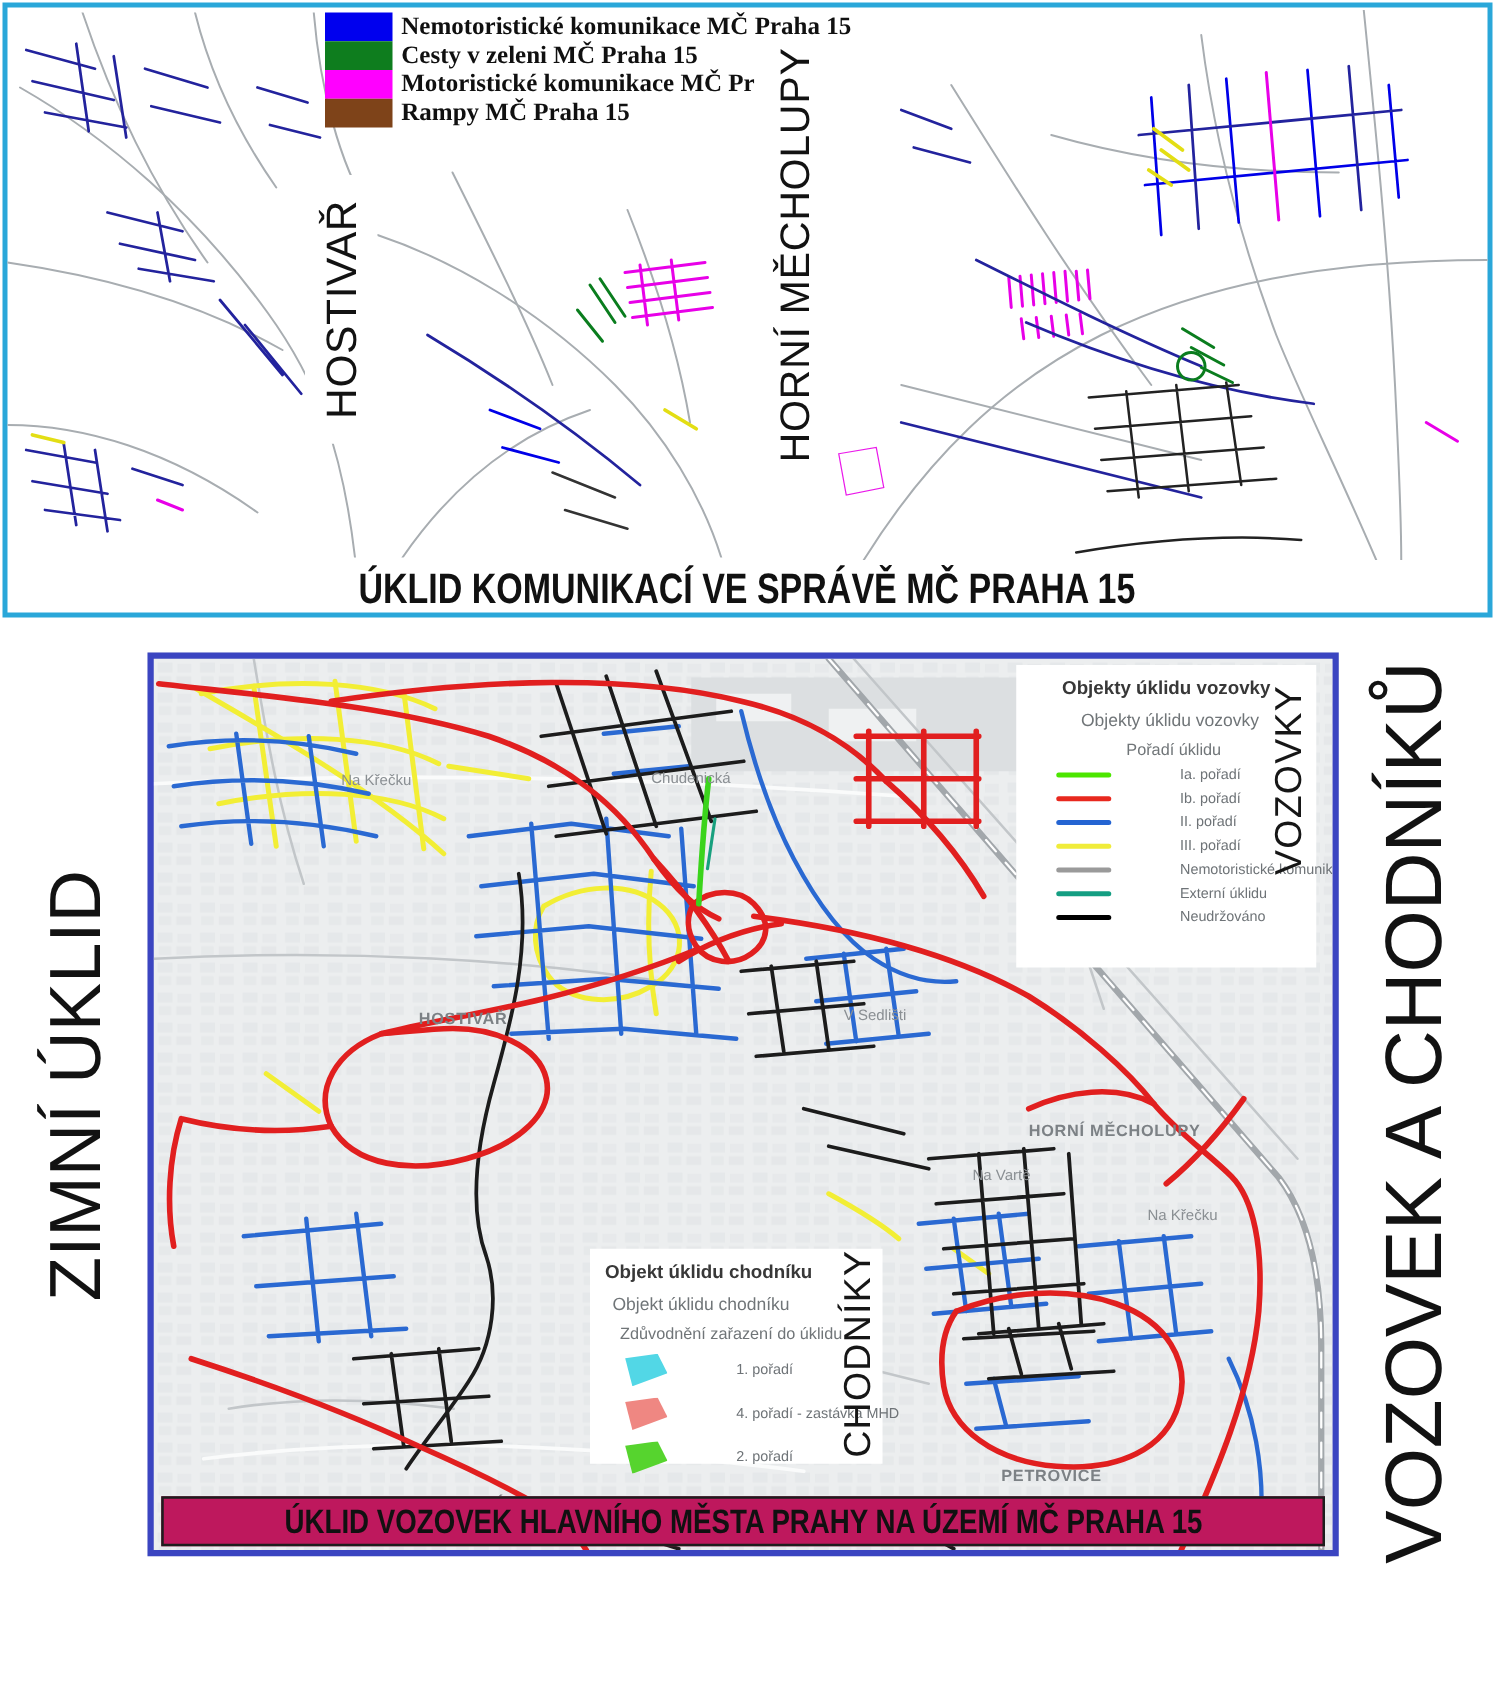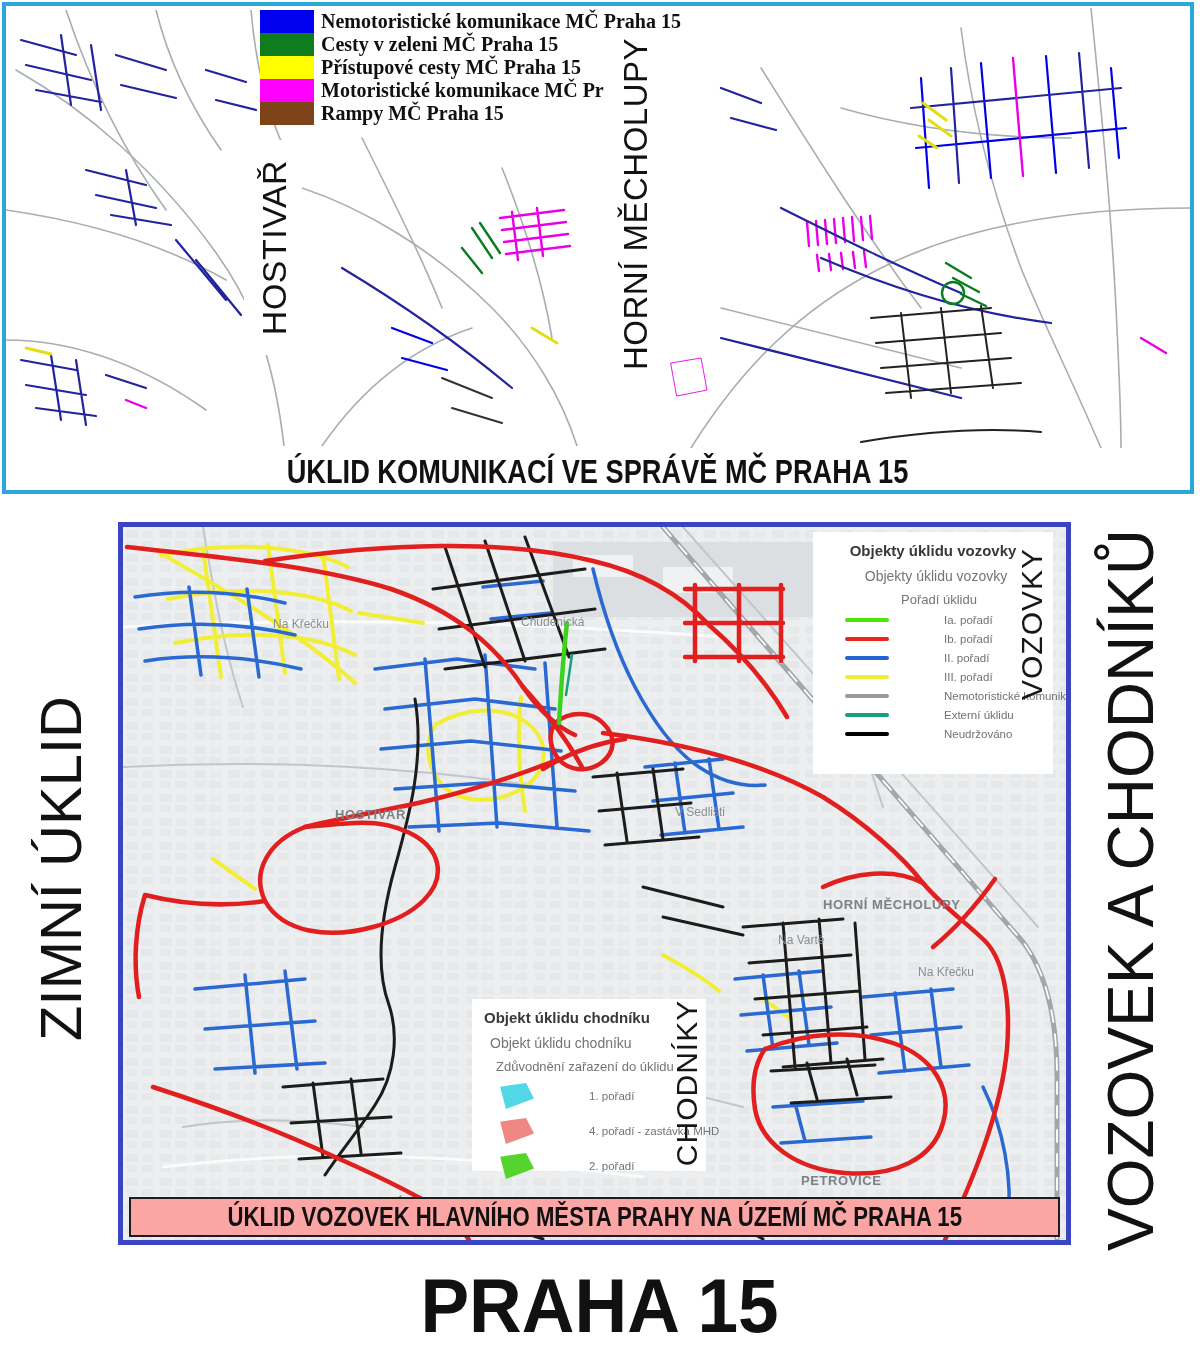--- a/index.html
+++ b/index.html
@@ -77,21 +77,21 @@
            clip-path:polygon(6% 14%,78% 0%,100% 60%,22% 100%);}
   .lg-lab{margin-left:10px;font-size:11.5px;color:#6e7377;white-space:nowrap;}
   .lg-row.poly{margin:9px 0 9px 14px;}
   .lg-vlabel{position:absolute;display:flex;align-items:center;justify-content:center;}
   .lg-vlabel>span{transform:rotate(-90deg);white-space:nowrap;font-size:30px;
                   color:#161616;letter-spacing:1px;}
   .roads-vlabel{right:-2px;top:14px;width:46px;height:155px;}
   .sidewalk-vlabel{right:-4px;top:8px;width:46px;height:152px;}
 
   .bottom-title-band{position:absolute;left:6px;top:670px;width:931px;height:40px;
-                     background:#fca5a5;border:2px solid #1d1d1d;box-sizing:border-box;
+                     background:#be185d;border:2px solid #1d1d1d;box-sizing:border-box;
                      display:flex;align-items:center;justify-content:center;}
   .bottom-title-band>span{display:inline-block;transform:scaleX(.82);font-size:27px;
                           font-weight:bold;color:#111;white-space:nowrap;}
 
   .praha-label{position:absolute;left:0;top:1262px;width:1200px;text-align:center;}
   .praha-label>span{display:inline-block;transform:scaleX(.96);font-size:76px;
                     font-weight:bold;color:#111;}
 </style>
 </head>
 <body>
@@ -156,24 +156,20 @@
     </svg>
 
     <div class="top-legend">
       <div class="tl-row">
         <span class="tl-sw" style="background: rgb(0, 0, 238);"></span>
         <span class="tl-lab">Nemotoristické komunikace MČ Praha 15</span>
       </div>
       <div class="tl-row">
         <span class="tl-sw" style="background: rgb(14, 125, 30);"></span>
         <span class="tl-lab">Cesty v zeleni MČ Praha 15</span>
-      </div>
-      <div class="tl-row">
-        <span class="tl-sw" style="background: rgb(255, 255, 0);"></span>
-        <span class="tl-lab">Přístupové cesty MČ Praha 15</span>
       </div>
       <div class="tl-row">
         <span class="tl-sw" style="background: rgb(255, 0, 255);"></span>
         <span class="tl-lab">Motoristické komunikace MČ Praha 15</span>
       </div>
       <div class="tl-row">
         <span class="tl-sw" style="background: rgb(126, 67, 25);"></span>
         <span class="tl-lab">Rampy MČ Praha 15</span>
       </div>
     </div>
@@ -349,17 +345,14 @@
       <div class="lg-vlabel sidewalk-vlabel">
         <span>CHODNÍKY</span>
       </div>
     </div>
 
     <div class="bottom-title-band">
       <span>ÚKLID VOZOVEK HLAVNÍHO MĚSTA PRAHY NA ÚZEMÍ MČ PRAHA 15</span>
     </div>
   </section>
 
-  <div class="praha-label">
-    <span>PRAHA 15</span>
-  </div>
 
 </div>
 
 </body></html>

